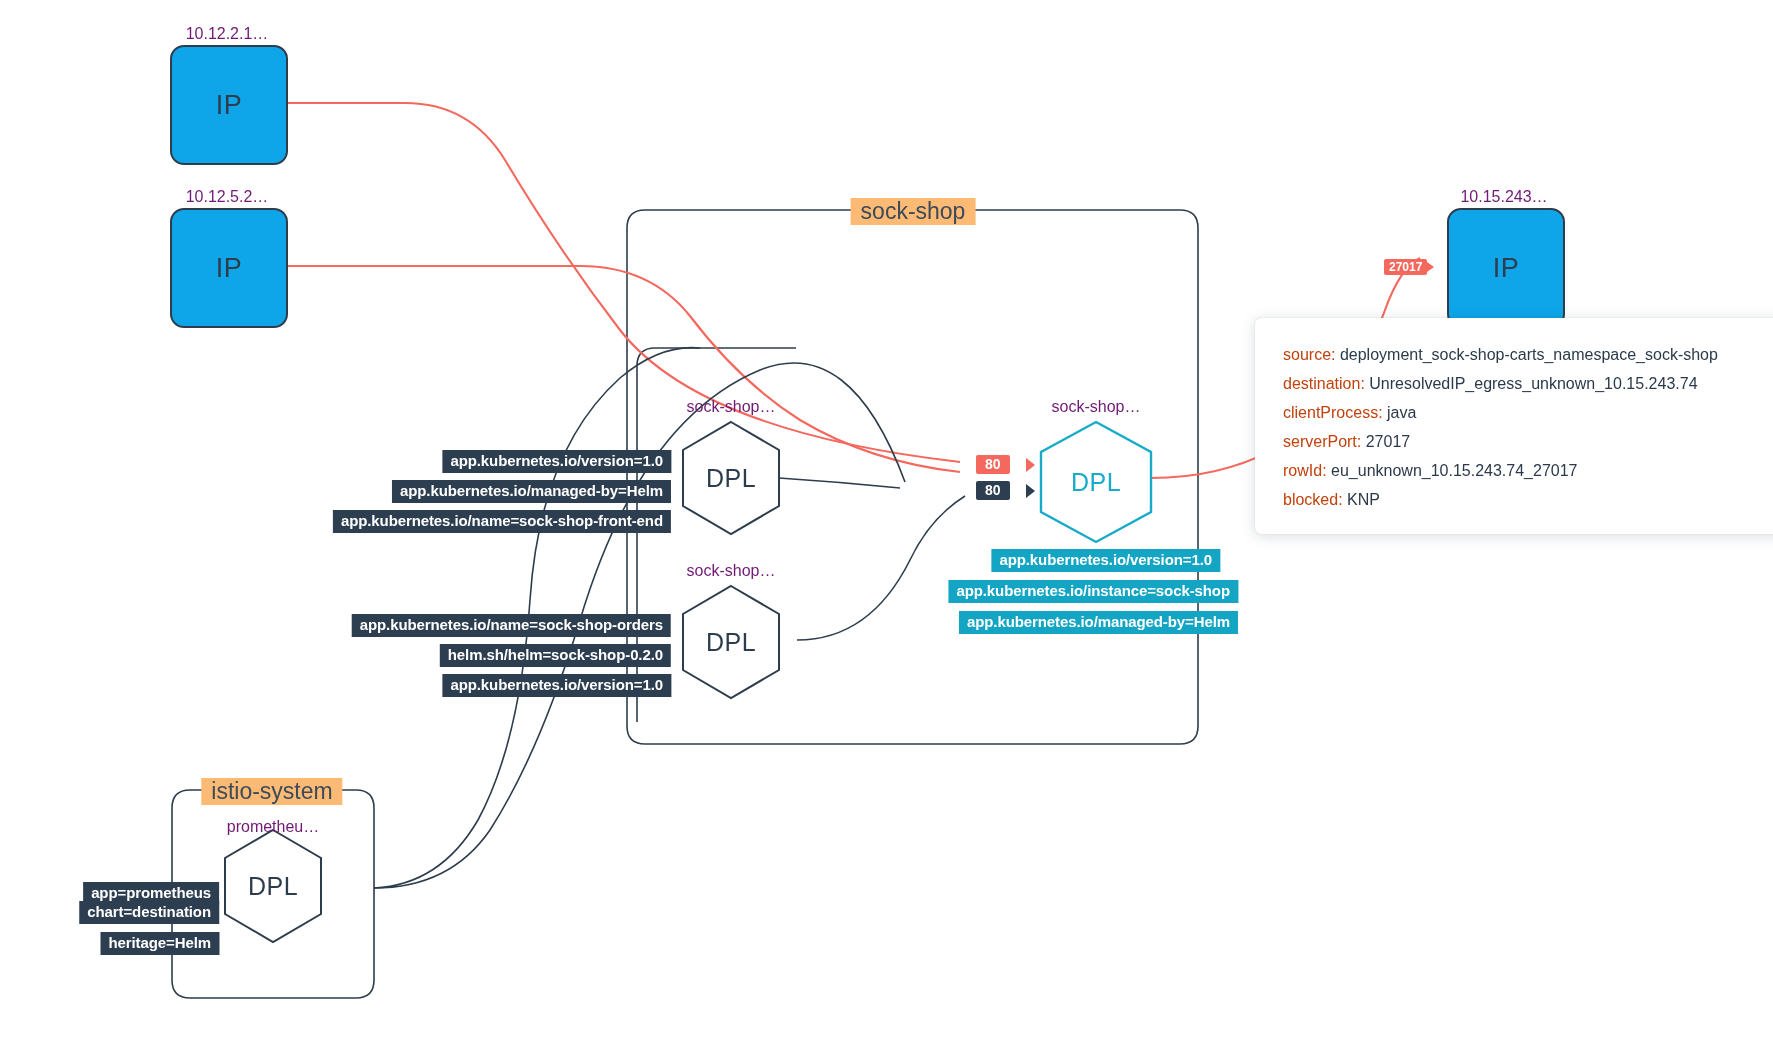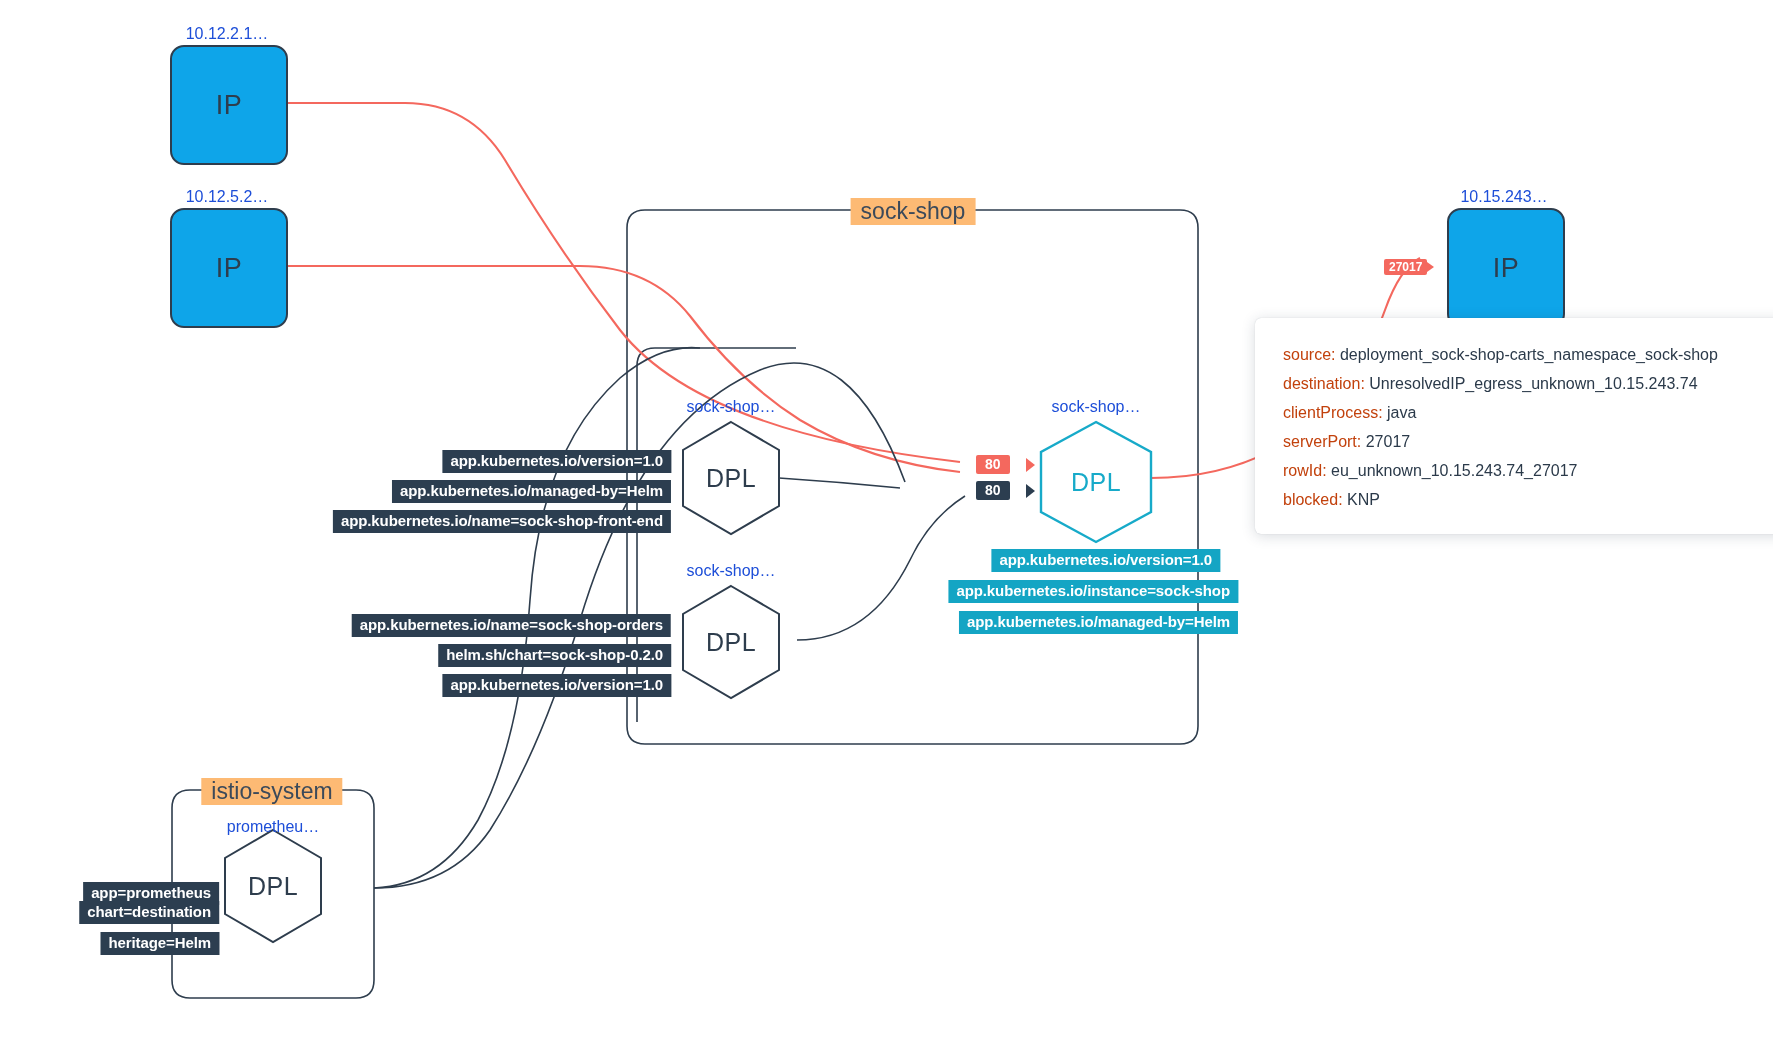--- a/index.html
+++ b/index.html
@@ -54,21 +54,21 @@
     display: flex;
     align-items: center;
     justify-content: center;
     font-size: 27px;
     color: #2e3d4d;
     letter-spacing: 0.5px;
   }
   .node-caption {
     position: absolute;
     font-size: 16px;
-    color: #1d4ed8;
+    color: #701a75;
     white-space: nowrap;
     transform: translateX(-50%);
   }
 
   
   .hex-wrap {
     position: absolute;
   }
   .hex-wrap .hex-label {
     position: absolute;
@@ -229,21 +229,21 @@
     </div>
     <div class="chip chip-dark chip-right" style="left:671px; top:450px;">app.kubernetes.io/version=1.0</div>
     <div class="chip chip-dark chip-right" style="left:671px; top:480px;">app.kubernetes.io/managed-by=Helm</div>
     <div class="chip chip-dark chip-right" style="left:671px; top:510px;">app.kubernetes.io/name=sock-shop-front-end</div>
 
     <div class="node-caption" style="left:731px; top:562px;">sock-shop…</div>
     <div class="hex-wrap hex-dark" style="left:683px; top:586px; width:96px; height:112px;">
       <span class="hex-label">DPL</span>
     </div>
     <div class="chip chip-dark chip-right" style="left:671px; top:614px;">app.kubernetes.io/name=sock-shop-orders</div>
-    <div class="chip chip-dark chip-right" style="left:671px; top:644px;">helm.sh/chart=sock-shop-0.2.0</div>
+    <div class="chip chip-dark chip-right" style="left:671px; top:644px;">helm.sh/helm=sock-shop-0.2.0</div>
     <div class="chip chip-dark chip-right" style="left:671px; top:674px;">app.kubernetes.io/version=1.0</div>
 
     <div class="node-caption" style="left:1096px; top:398px;">sock-shop…</div>
     <div class="hex-wrap hex-cyan" style="left:1041px; top:422px; width:110px; height:120px;">
       <span class="hex-label">DPL</span>
     </div>
     <div class="chip chip-cyan chip-right" style="left:1220px; top:549px;">app.kubernetes.io/version=1.0</div>
     <div class="chip chip-cyan chip-right" style="left:1238px; top:580px;">app.kubernetes.io/instance=sock-shop</div>
     <div class="chip chip-cyan chip-right" style="left:1238px; top:611px;">app.kubernetes.io/managed-by=Helm</div>
 

